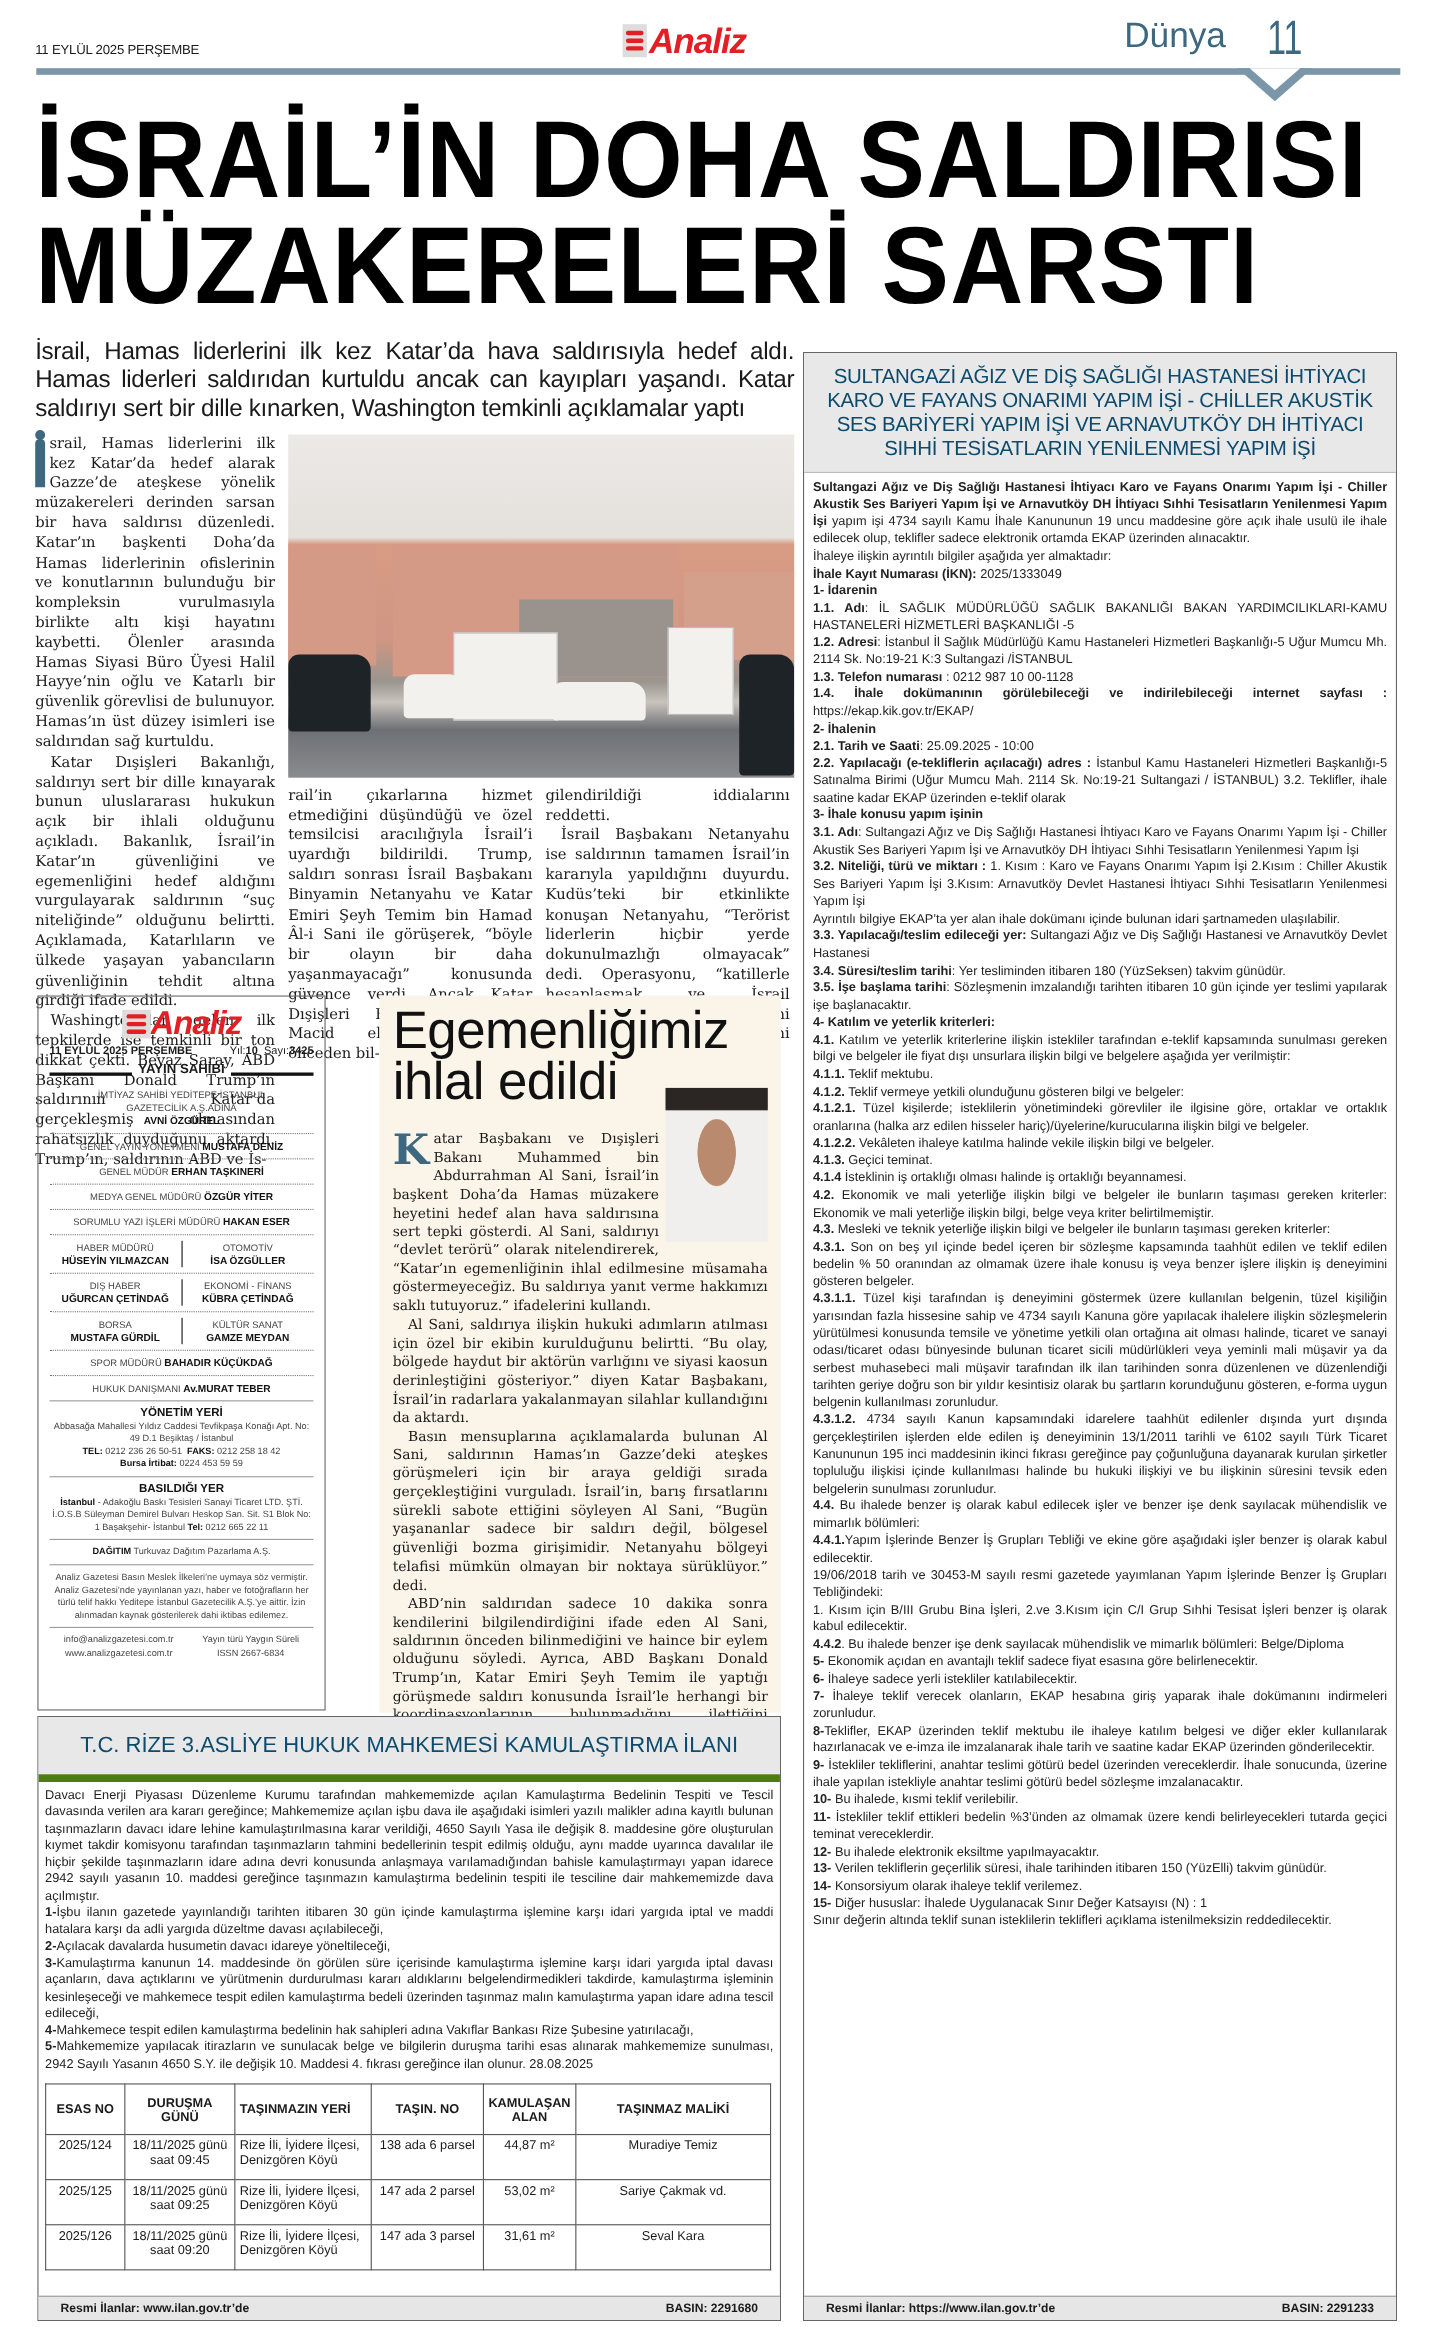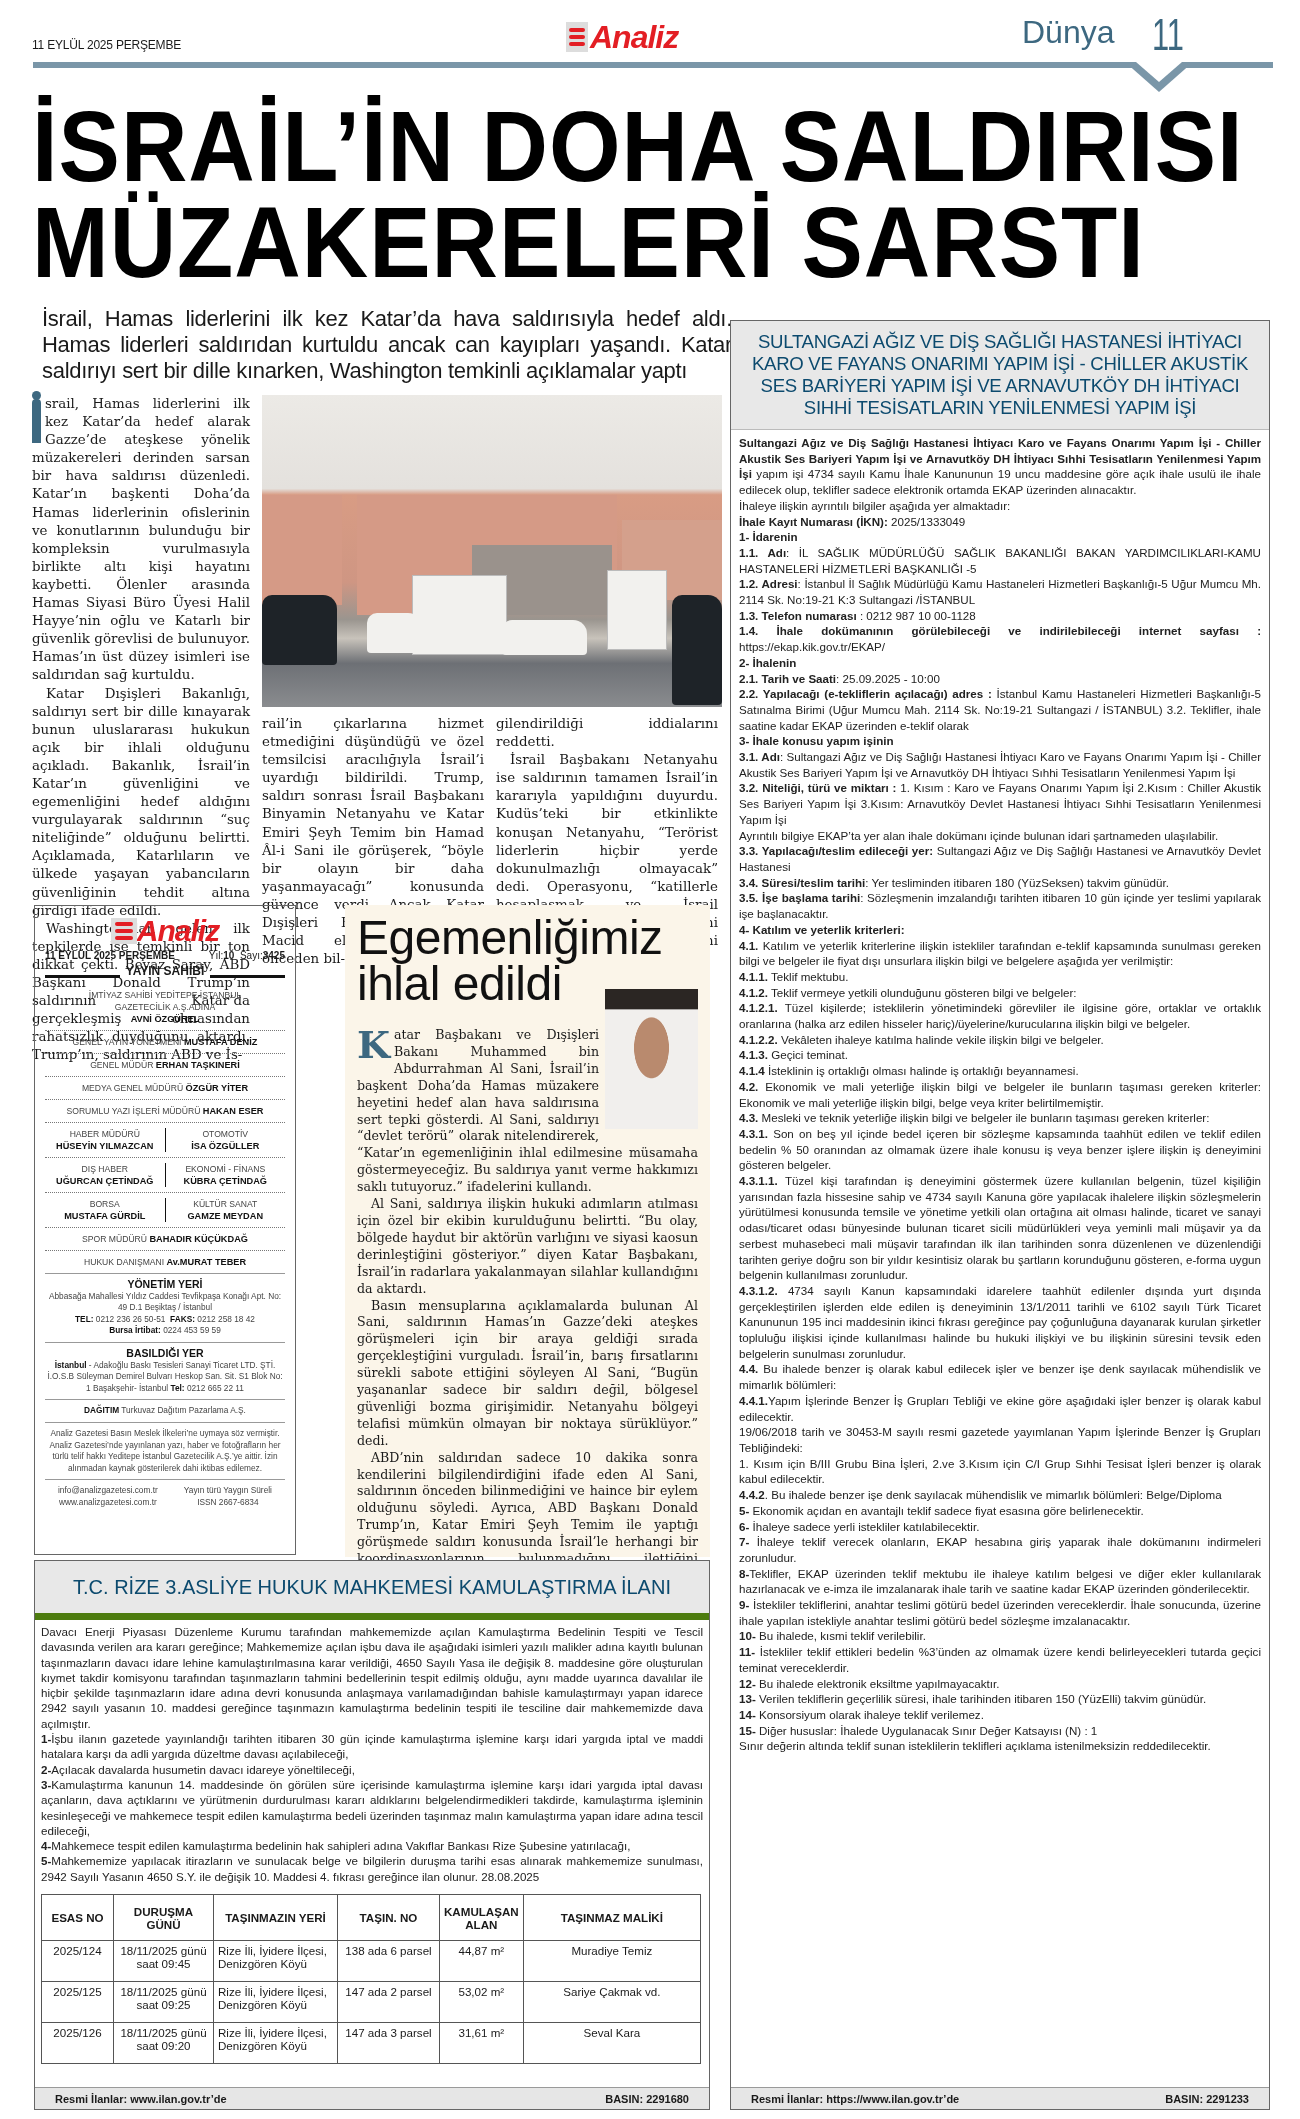--- a/index.html
+++ b/index.html
@@ -12,21 +12,21 @@
 .logo .mark::before{content:"";position:absolute;left:3px;top:6px;width:16px;height:4px;background:#e31e24;border-radius:2px;box-shadow:0 7px 0 #e31e24,0 14px 0 #e31e24}
 .logo .name{font:900 32px "Liberation Sans",sans-serif;color:#e31e24;font-style:italic;letter-spacing:-1px;margin-left:2px}
 .section{left:1022px;top:14px;font:32px "Liberation Sans",sans-serif;color:#3d6880}
 .pageno{left:1152px;top:10px;font:44px "Liberation Sans",sans-serif;color:#3d6880;transform:scaleX(.7);transform-origin:left}
 .rule{left:33px;top:62px;width:1240px;height:6px;background:#7a96a8}
 .notch{left:1125px;top:62px;width:0;height:0;border-left:34px solid transparent;border-right:34px solid transparent;border-top:30px solid #7a96a8}
 .notch2{left:1136px;top:62px;width:0;height:0;border-left:23px solid transparent;border-right:23px solid transparent;border-top:20px solid #fff}
 
 .headline{left:32px;top:98px;width:1240px;font:900 92px "Liberation Sans",sans-serif;line-height:96px;letter-spacing:1px;transform:scaleX(1);color:#000000}
 .headline div{white-space:nowrap;transform:scaleY(1.08)}
-.subhead{left:42px;top:306px;width:690px;font:22px "Liberation Sans",sans-serif;line-height:26px;text-align:justify;letter-spacing:-.3px}
+.subhead{left:32px;top:306px;width:690px;font:22px "Liberation Sans",sans-serif;line-height:26px;text-align:justify;letter-spacing:-.3px}
 
 .col{font-size:13.4px;line-height:18.1px;text-align:justify;hyphens:auto}
 .col p{text-indent:14px}
 .col p.first{text-indent:0}
 .dropcap-i{float:left;width:9px;height:44px;background:#3d6880;margin:4px 4px 0 0;border-radius:4px 4px 0 0;position:relative}
 .dropcap-i::before{content:"";position:absolute;left:0;top:-8px;width:9px;height:9px;border-radius:50%;background:#3d6880}
 .photo{left:262px;top:395px;width:460px;height:312px;background:linear-gradient(#eceae6 0%,#e4e1dd 30%,#d89c84 32%,#cf9683 60%,#9a958f 72%,#c8c3bb 78%,#6d7075 86%,#8a8c8f 100%);overflow:hidden}
 .photo .bld{position:absolute;background:#d59a86}
 .photo .car{position:absolute;background:#1e2328;border-radius:10px 14px 4px 4px}
 .photo .truck{position:absolute;background:#f2f1ee;border:1px solid #bbb}
@@ -196,21 +196,21 @@
     <div><b>2-</b><span>Açılacak davalarda husumetin davacı idareye yöneltileceği,</span></div>
     <div><b>3-</b><span>Kamulaştırma kanunun 14. maddesinde ön görülen süre içerisinde kamulaştırma işlemine karşı idari yargıda iptal davası açanların, dava açtıklarını ve yürütmenin durdurulması kararı aldıklarını belgelendirmedikleri takdirde, kamulaştırma işleminin kesinleşeceği ve mahkemece tespit edilen kamulaştırma bedeli üzerinden taşınmaz malın kamulaştırma yapan idare adına tescil edileceği,</span></div>
     <div><b>4-</b><span>Mahkemece tespit edilen kamulaştırma bedelinin hak sahipleri adına Vakıflar Bankası Rize Şubesine yatırılacağı,</span></div>
     <div><b>5-</b><span>Mahkememize yapılacak itirazların ve sunulacak belge ve bilgilerin duruşma tarihi esas alınarak mahkememize sunulması, 2942 Sayılı Yasanın 4650 S.Y. ile değişik 10. Maddesi 4. fıkrası gereğince ilan olunur. 28.08.2025</span></div>
   </div>
   <table>
     <thead>
         <tr>
       <th style="width:72px">ESAS NO</th>
       <th style="width:100px">DURUŞMA GÜNÜ</th>
-      <th style="width:124px;text-align:center">TAŞINMAZIN YERİ</th>
+      <th style="width:124px;text-align:left">TAŞINMAZIN YERİ</th>
       <th style="width:102px">TAŞIN. NO</th>
       <th style="width:80px">KAMULAŞAN ALAN</th>
       <th>TAŞINMAZ MALİKİ</th>
     </tr>
       </thead>
     <tbody>
       <tr>
           <td class="c">2025/124</td>
           <td class="c">18/11/2025 günü saat 09:45</td>
           <td>Rize İli, İyidere İlçesi, Denizgören Köyü</td>

